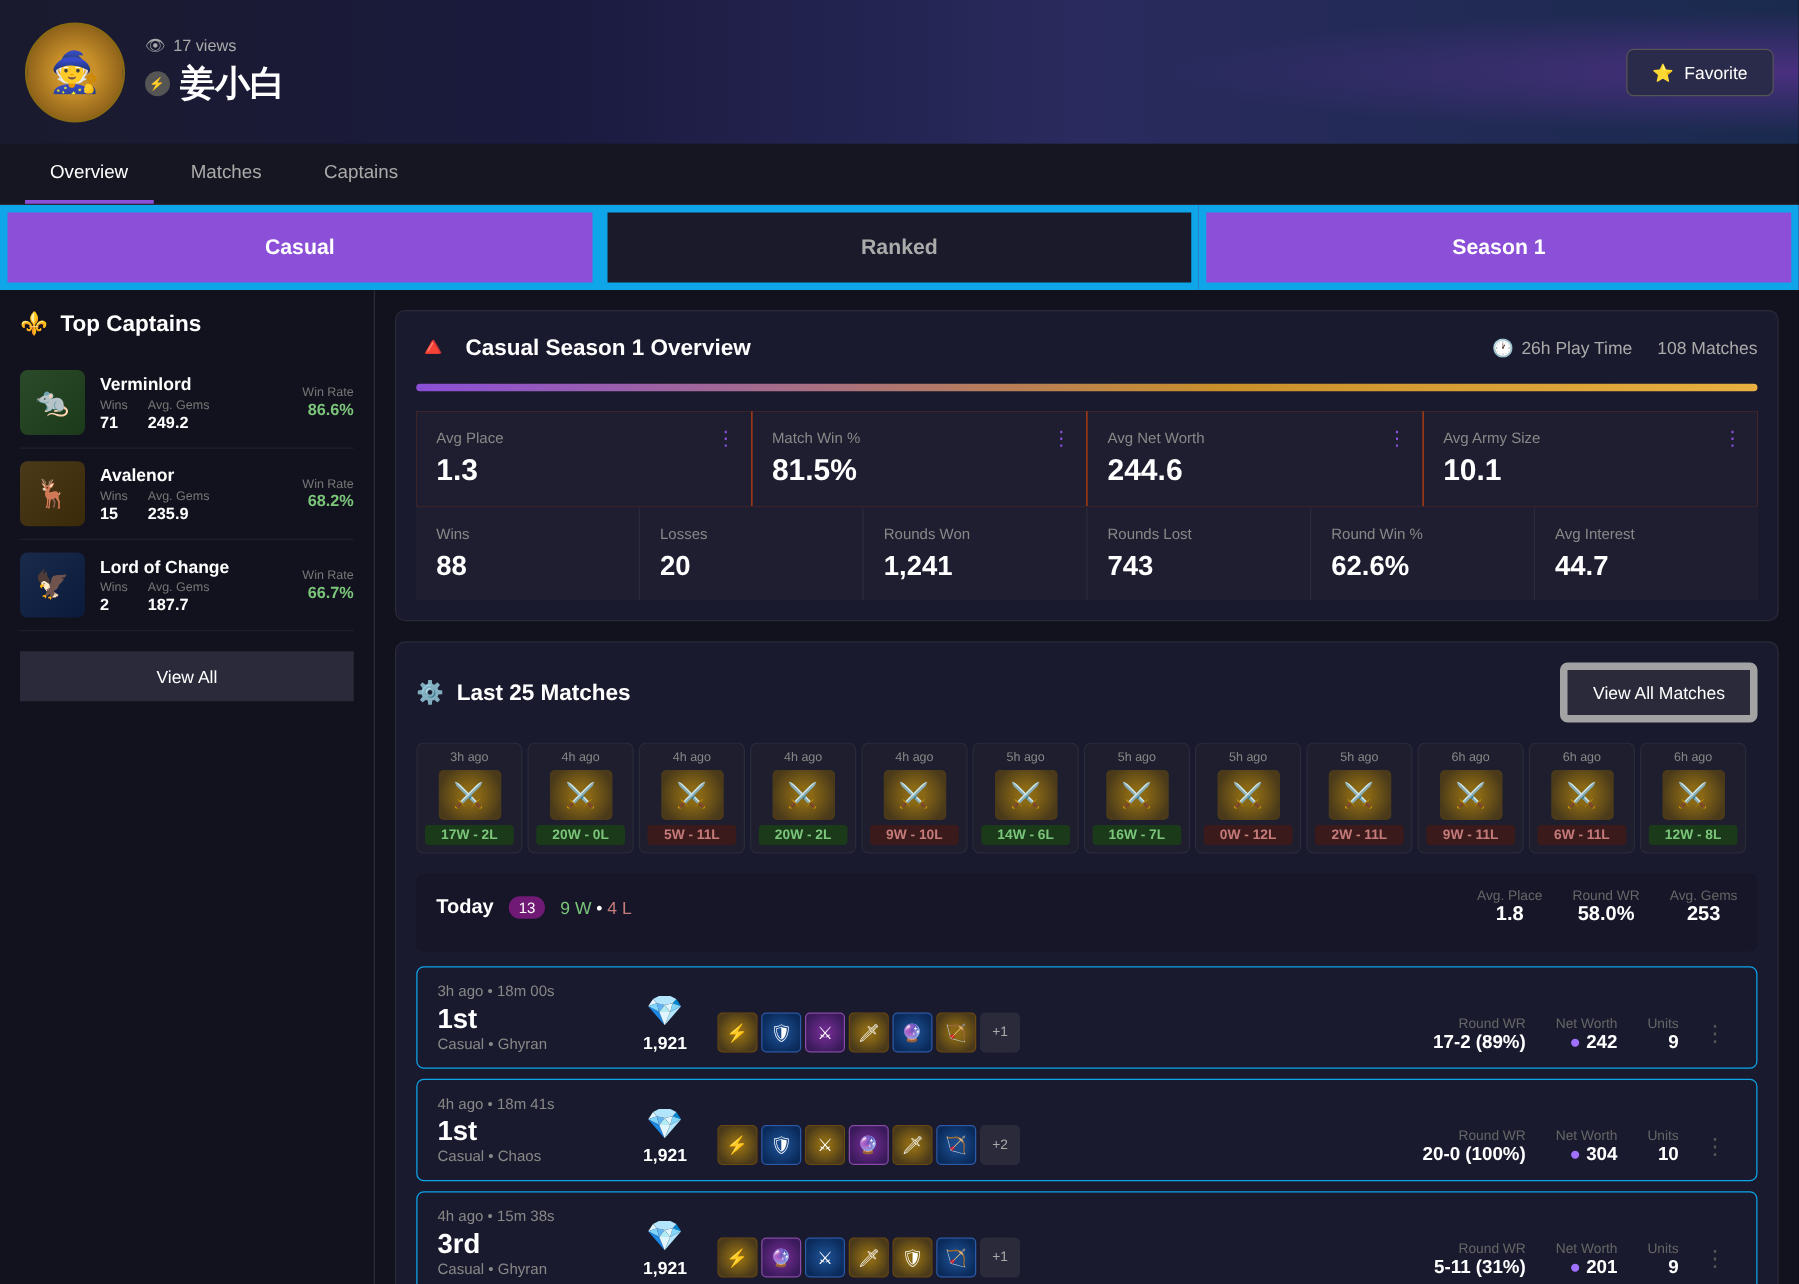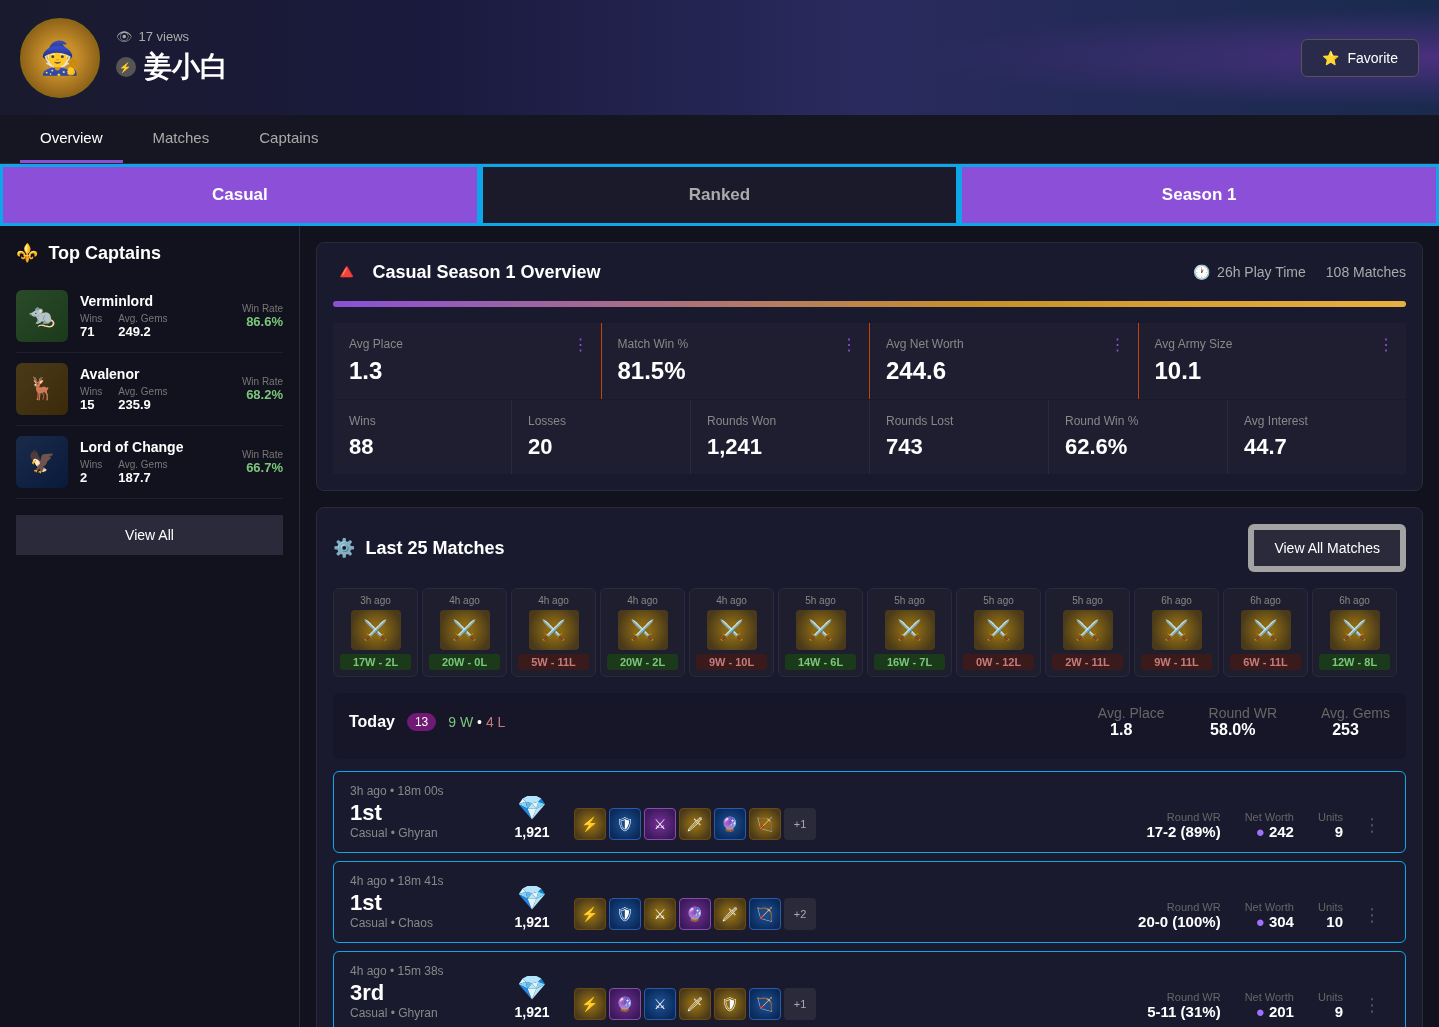--- a/index.html
+++ b/index.html
@@ -91,21 +91,21 @@
       margin: 0;
       background: #161622;
     }
     .mode-tab {
       flex: 1;
       padding: 18px;
       text-align: center;
       font-size: 17px;
       font-weight: 600;
       cursor: pointer;
-      border: 3px solid #0ea5e9;
+      border: 6px solid #0ea5e9;
     }
     .mode-tab.casual { background: #8b4fd8; color: #fff; }
     .mode-tab.ranked { background: #1a1a2a; color: #aaa; }
     .mode-tab.season { background: #8b4fd8; color: #fff; }
 
     
     .main-content {
       display: flex;
       padding: 0;
     }
@@ -310,21 +310,21 @@
       font-size: 14px;
     }
     .w-text { color: #7bc67a; }
     .l-text { color: #c67b7b; }
     .today-stats {
       margin-left: auto;
       display: flex; gap: 24px; font-size: 13px; color: #aaa;
       text-align: right;
     }
     .today-stat-group { display: flex; flex-direction: column; align-items: center; }
-    .today-stat-label { font-size: 14px; color: #666; margin-left: 20px; }
+    .today-stat-label { font-size: 11px; color: #666; }
     .today-stat-value { font-size: 16px; font-weight: 700; color: #fff; }
 
     
     .match-row {
       background: #1a1a2e;
       border-radius: 6px;
       padding: 12px 16px;
       margin-bottom: 8px;
       display: flex; align-items: flex-end; gap: 12px;
       border: 1px solid #0ea5e9;

